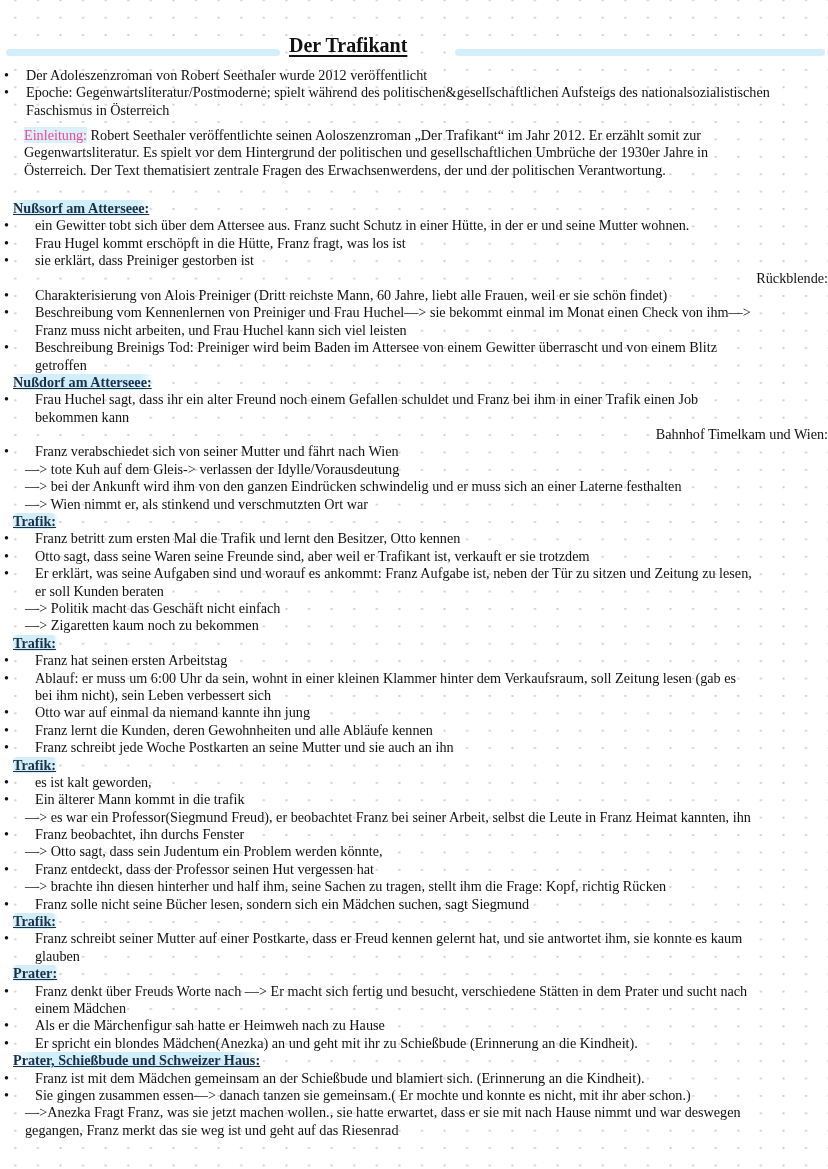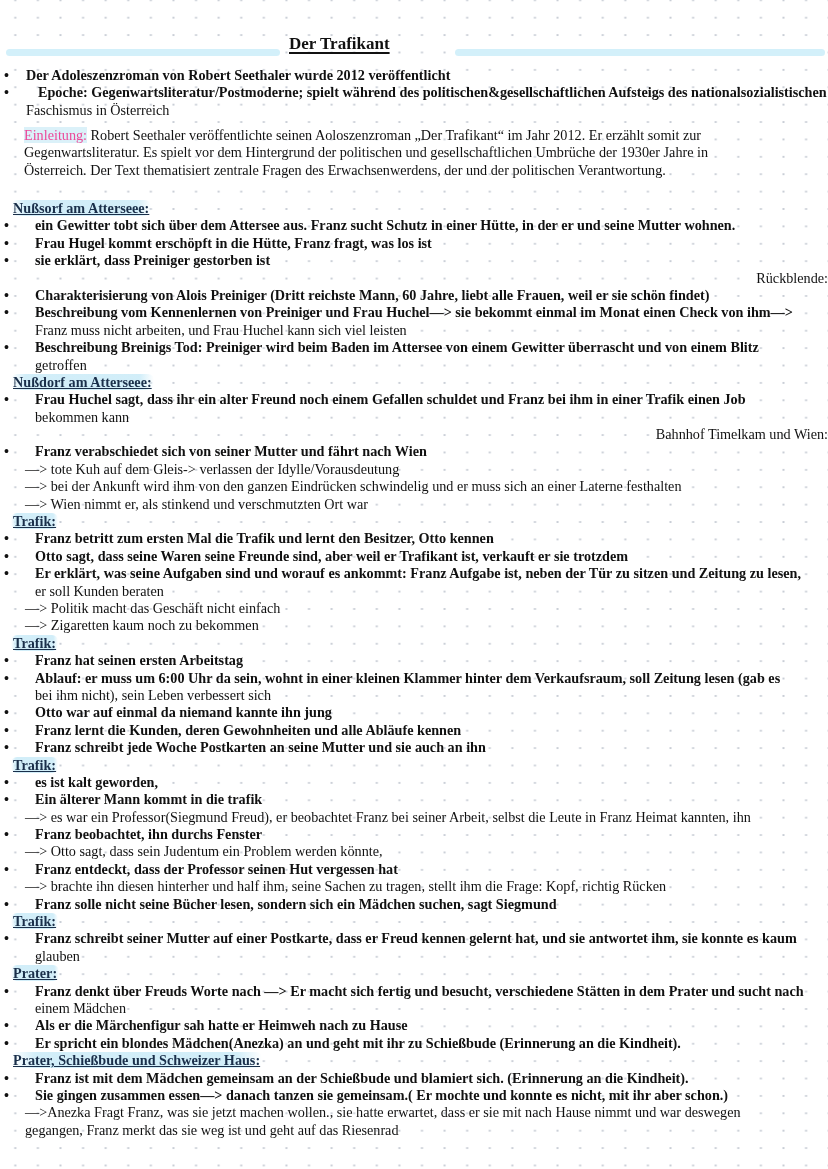--- a/index.html
+++ b/index.html
@@ -20,27 +20,27 @@
     position: absolute; top: 36px; left: 0; width: 828px; height: 28px;
   }
   .hl-bar {
     position: absolute; top: 13px; height: 7px;
     background: #d3f0fa; border-radius: 4px;
   }
   .hl-left { left: 6px; width: 274px; }
   .hl-right { left: 455px; width: 370px; }
   .title {
     position: absolute; left: 289px; top: -2px;
-    font-size: 17px; font-weight: bold;
+    font-size: 20px; font-weight: bold;
     text-decoration: underline; text-decoration-thickness: 2px;
     text-underline-offset: 3px;
   }
   .block { position: absolute; left: 0; width: 828px; font-size: 14.2px; line-height: 17.4px; }
   .line { position: relative; white-space: nowrap; height: 17.4px; }
-  .bul { padding-left: 35px; font-weight: bold; }
+  .bul { padding-left: 35px; }
   .bul::before {
     content: "\2022"; position: absolute; left: 4px; top: 0;
   }
   .cont { padding-left: 35px; }
   .plain { padding-left: 11px; text-align: right; }
   .arrow { padding-left: 11px; margin-left: 14px; }
   .intro { padding-left: 24px; }
   .heading {
     padding-left: 11px;
   }
@@ -60,21 +60,21 @@
 <div class="page">
 
   <div class="title-row">
     <div class="hl-bar hl-left"></div>
     <div class="title">Der Trafikant</div>
     <div class="hl-bar hl-right"></div>
   </div>
 
   <div class="block" style="top:67px;">
     <div class="line bul" style="padding-left:26px">Der Adoleszenzroman von Robert Seethaler wurde 2012 veröffentlicht</div>
-    <div class="line bul" style="padding-left:38px">Epoche:  Gegenwartsliteratur/Postmoderne; spielt während des politischen&amp;gesellschaftlichen Aufsteigs des nationalsozialistischen</div>
+    <div class="line bul" style="padding-left:26px">Epoche:  Gegenwartsliteratur/Postmoderne; spielt während des politischen&amp;gesellschaftlichen Aufsteigs des nationalsozialistischen</div>
     <div class="line cont" style="padding-left:26px">Faschismus in Österreich</div>
   </div>
 
   <div class="block" style="top:127px;">
     <div class="line intro"><span class="intro-label">Einleitung:</span><span> Robert Seethaler veröffentlichte seinen Aoloszenzroman „Der Trafikant“ im Jahr 2012. Er erzählt somit zur</span></div>
     <div class="line intro">Gegenwartsliteratur. Es spielt vor dem Hintergrund der politischen und gesellschaftlichen Umbrüche der 1930er Jahre in</div>
     <div class="line intro">Österreich. Der Text thematisiert zentrale Fragen des Erwachsenwerdens, der und der politischen Verantwortung.</div>
   </div>
 
   <div class="block" id="sections" style="top:200px;">

